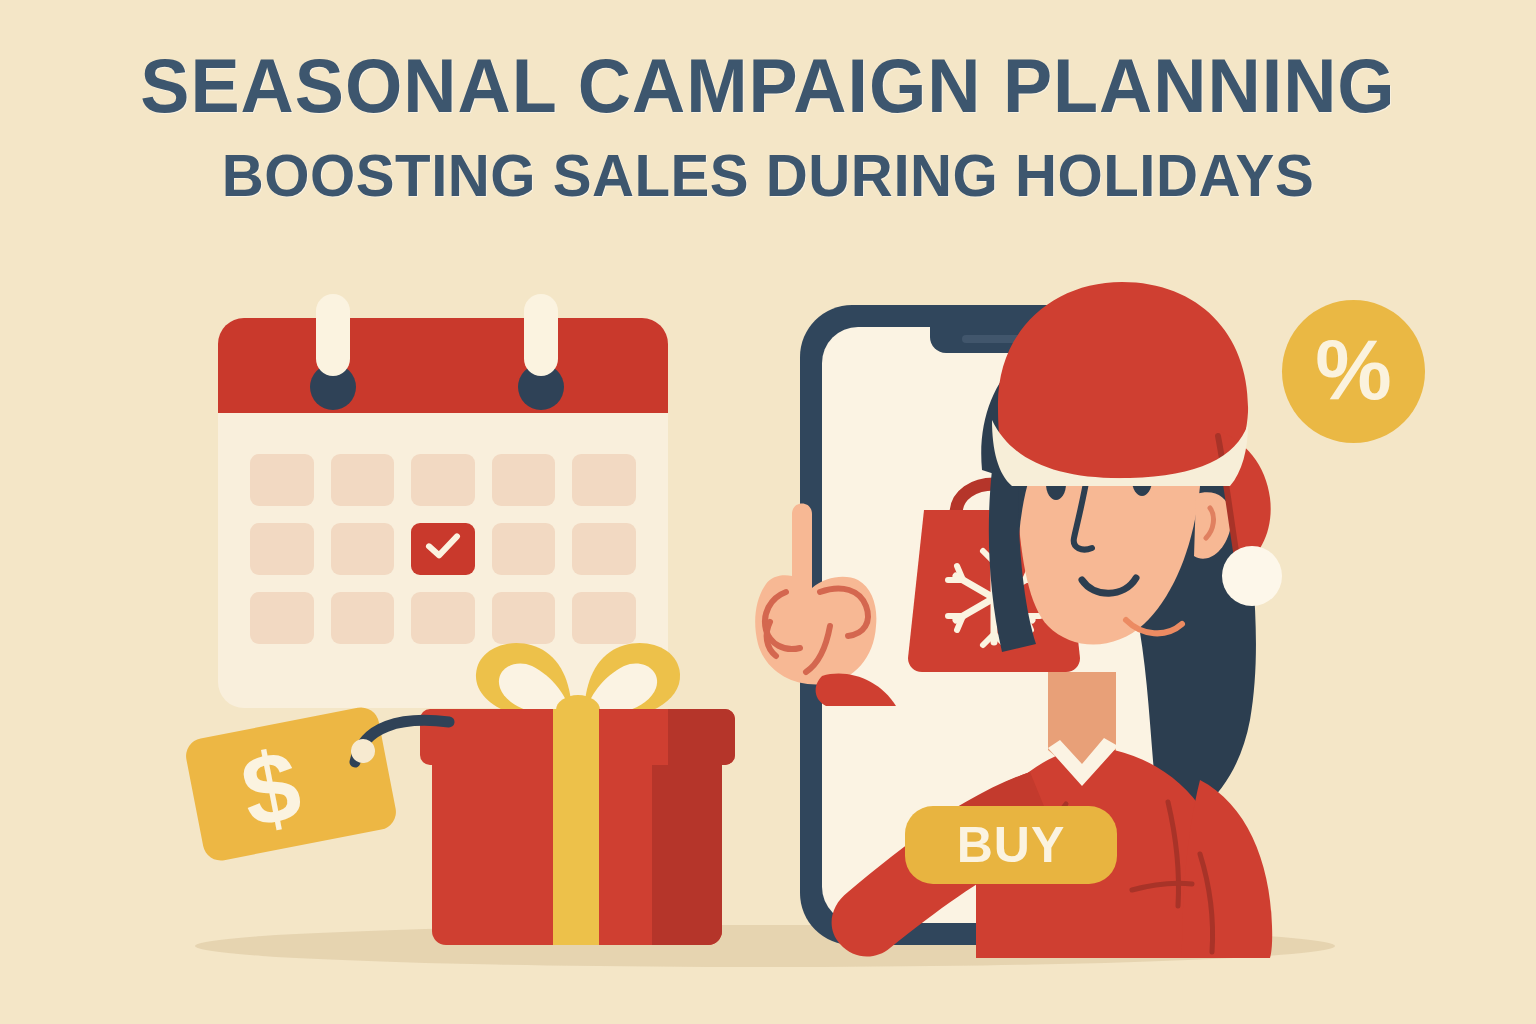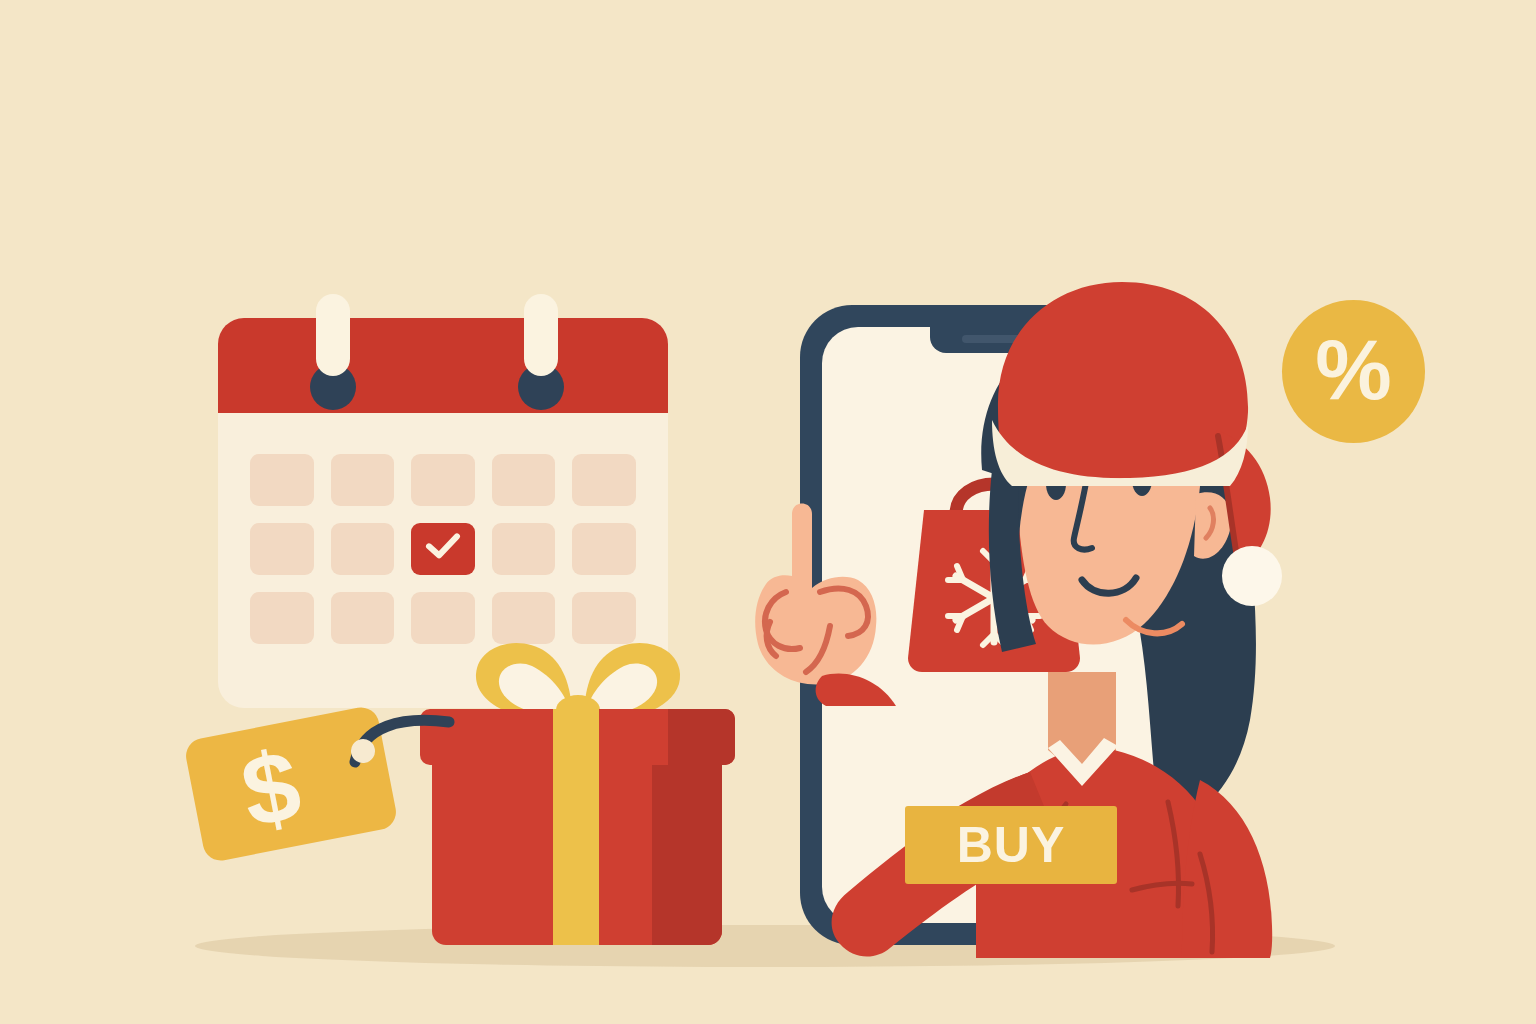--- a/index.html
+++ b/index.html
@@ -307,21 +307,21 @@
   }
 
   
   .buy-btn {
     position: absolute;
     left: 905px;
     top: 806px;
     width: 212px;
     height: 78px;
     background: #e8b440;
-    border-radius: 3px;
+    border-radius: 28px;
     display: flex;
     align-items: center;
     justify-content: center;
     z-index: 40;
   }
   .buy-label {
     font-size: 50px;
     font-weight: bold;
     color: #fbf3e0;
     letter-spacing: 1px;
@@ -331,20 +331,24 @@
 
   
   .woman { position: absolute; left: 730px; top: 280px; z-index: 30; }
   .hand  { position: absolute; left: 730px; top: 480px; z-index: 35; }
 </style>
 </head>
 <body>
 
 <div id="stage">
 
+  <div class="title-block">
+    <div class="title-main">SEASONAL CAMPAIGN PLANNING</div>
+    <div class="title-sub">BOOSTING SALES DURING HOLIDAYS</div>
+  </div>
 
   <div class="ground-shadow"></div>
 
   <div class="calendar">
     <div class="cal-body"></div>
     <div class="cal-header"></div>
 
     <div class="cal-ring-hole h1"></div>
     <div class="cal-ring-hole h2"></div>
     <div class="cal-ring r1"></div>

